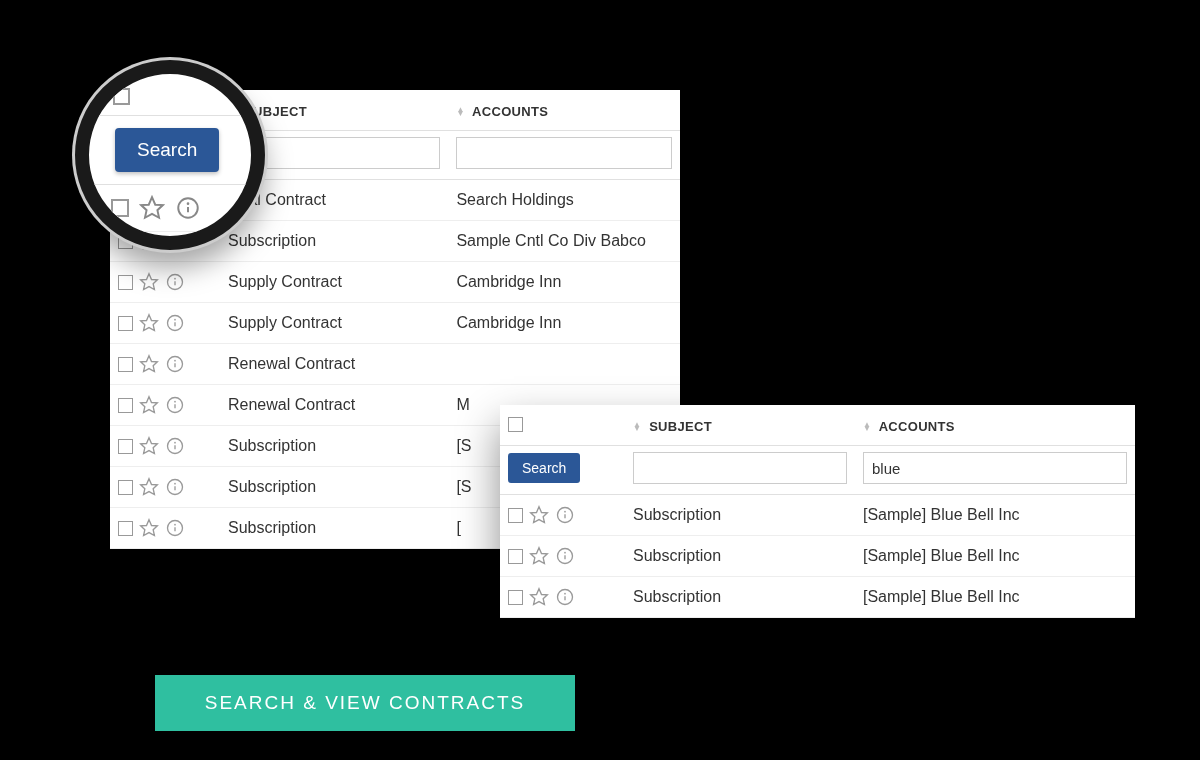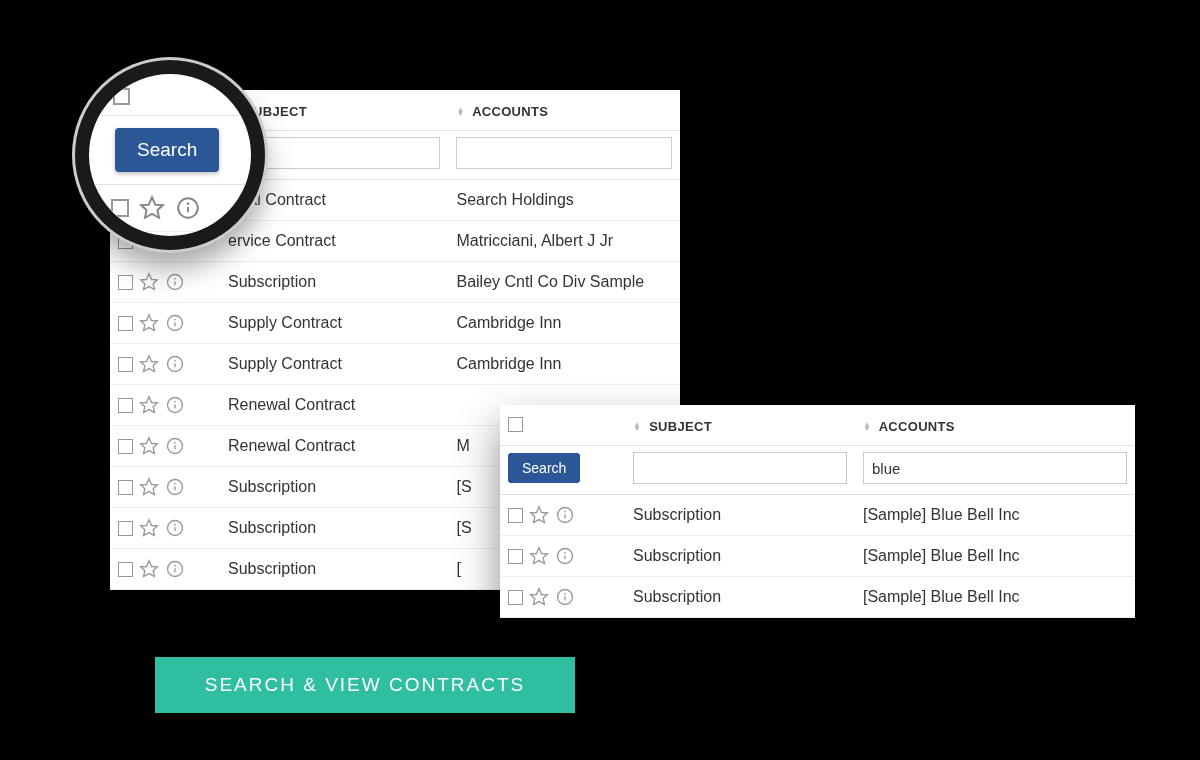--- a/index.html
+++ b/index.html
@@ -100,21 +100,21 @@
   .info {
     width: 20px;
     height: 20px;
     display: inline-block;
   }
   .info svg { width: 100%; height: 100%; }
 
   .banner {
     position: absolute;
     left: 155px;
-    top: 657px;
+    top: 675px;
     width: 420px;
     height: 56px;
     background: #2fbfa0;
     color: #fff;
     font-size: 19px;
     font-weight: 500;
     letter-spacing: 2px;
     display: flex;
     align-items: center;
     justify-content: center;
@@ -228,39 +228,22 @@
           <span class="star"><svg viewBox="0 0 24 24" fill="none" stroke="#999" stroke-width="1.6">
                   <polygon points="12 2 15 9 22 9.3 17 14 18.5 21 12 17.5 5.5 21 7 14 2 9.3 9 9"></polygon>
                 </svg></span>
           <span class="info"><svg viewBox="0 0 24 24" fill="none" stroke="#999" stroke-width="1.6">
                   <circle cx="12" cy="12" r="9"></circle>
                   <line x1="12" y1="11" x2="12" y2="16"></line>
                   <circle cx="12" cy="8" r="1" fill="#999" stroke="none"></circle>
                 </svg></span>
         </div>
           </td>
-        <td>ervice Contract</td>
-        <td>Matricciani, Albert J Jr</td>
-      </tr>
-      <tr>
-        <td>
-            <div class="row-icons">
-          <span class="checkbox"></span>
-          <span class="star"><svg viewBox="0 0 24 24" fill="none" stroke="#999" stroke-width="1.6">
-                  <polygon points="12 2 15 9 22 9.3 17 14 18.5 21 12 17.5 5.5 21 7 14 2 9.3 9 9"></polygon>
-                </svg></span>
-          <span class="info"><svg viewBox="0 0 24 24" fill="none" stroke="#999" stroke-width="1.6">
-                  <circle cx="12" cy="12" r="9"></circle>
-                  <line x1="12" y1="11" x2="12" y2="16"></line>
-                  <circle cx="12" cy="8" r="1" fill="#999" stroke="none"></circle>
-                </svg></span>
-        </div>
-          </td>
-        <td>Subscription</td>
-        <td>Bailey Cntl Co Div Sample</td>
+        <td>Subscription</td>
+        <td>Sample Cntl Co Div Babco</td>
       </tr>
       <tr>
         <td>
             <div class="row-icons">
           <span class="checkbox"></span>
           <span class="star"><svg viewBox="0 0 24 24" fill="none" stroke="#999" stroke-width="1.6">
                   <polygon points="12 2 15 9 22 9.3 17 14 18.5 21 12 17.5 5.5 21 7 14 2 9.3 9 9"></polygon>
                 </svg></span>
           <span class="info"><svg viewBox="0 0 24 24" fill="none" stroke="#999" stroke-width="1.6">
                   <circle cx="12" cy="12" r="9"></circle>

